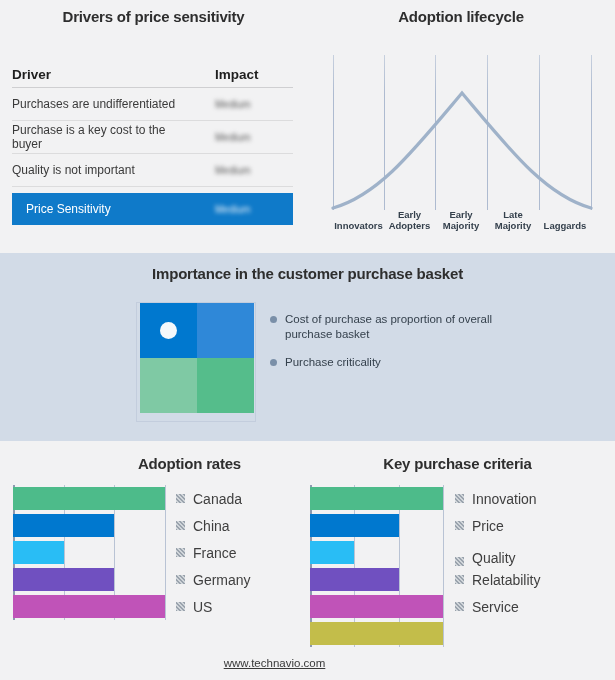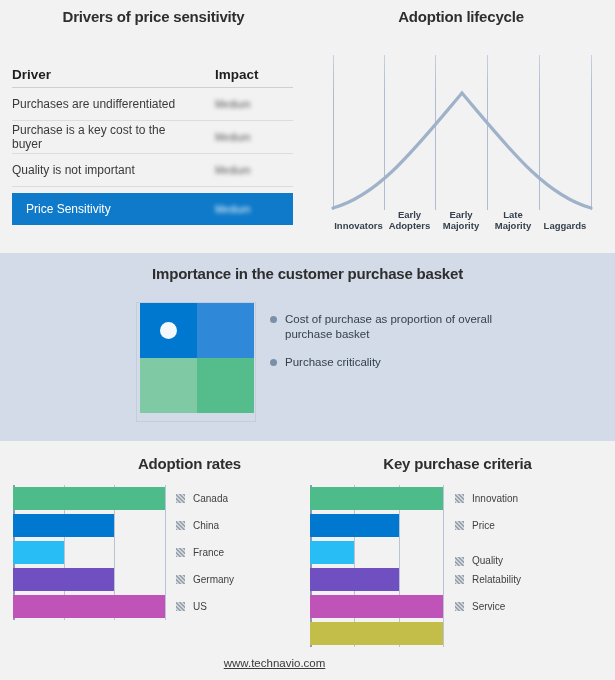--- a/index.html
+++ b/index.html
@@ -84,21 +84,21 @@
   .bar{position:absolute;left:0;}
   .bchart-legend{position:absolute;}
   .bl-item{display:flex;align-items:center;}
   .bl-swatch{width:9px;height:9px;margin-right:8px;flex:none;
              background:#9aa3ad;
              background-image:linear-gradient(45deg,
                rgba(255,255,255,.55) 25%,transparent 25%,transparent 50%,
                rgba(255,255,255,.55) 50%,rgba(255,255,255,.55) 75%,
                transparent 75%,transparent);
              background-size:4px 4px;}
-  .bl-label{font-size:10px;color:#3f3f3f;white-space:nowrap;}
+  .bl-label{font-size:14px;color:#3f3f3f;white-space:nowrap;}
 
   #footer{position:absolute;left:0;top:657px;width:549px;text-align:center;
           font-size:11.5px;color:#3a3a3a;text-decoration:underline;}
 </style>
 </head>
 <body>
 
 <div class="panel" id="top-panel"></div>
 
 <div id="drivers-block">

